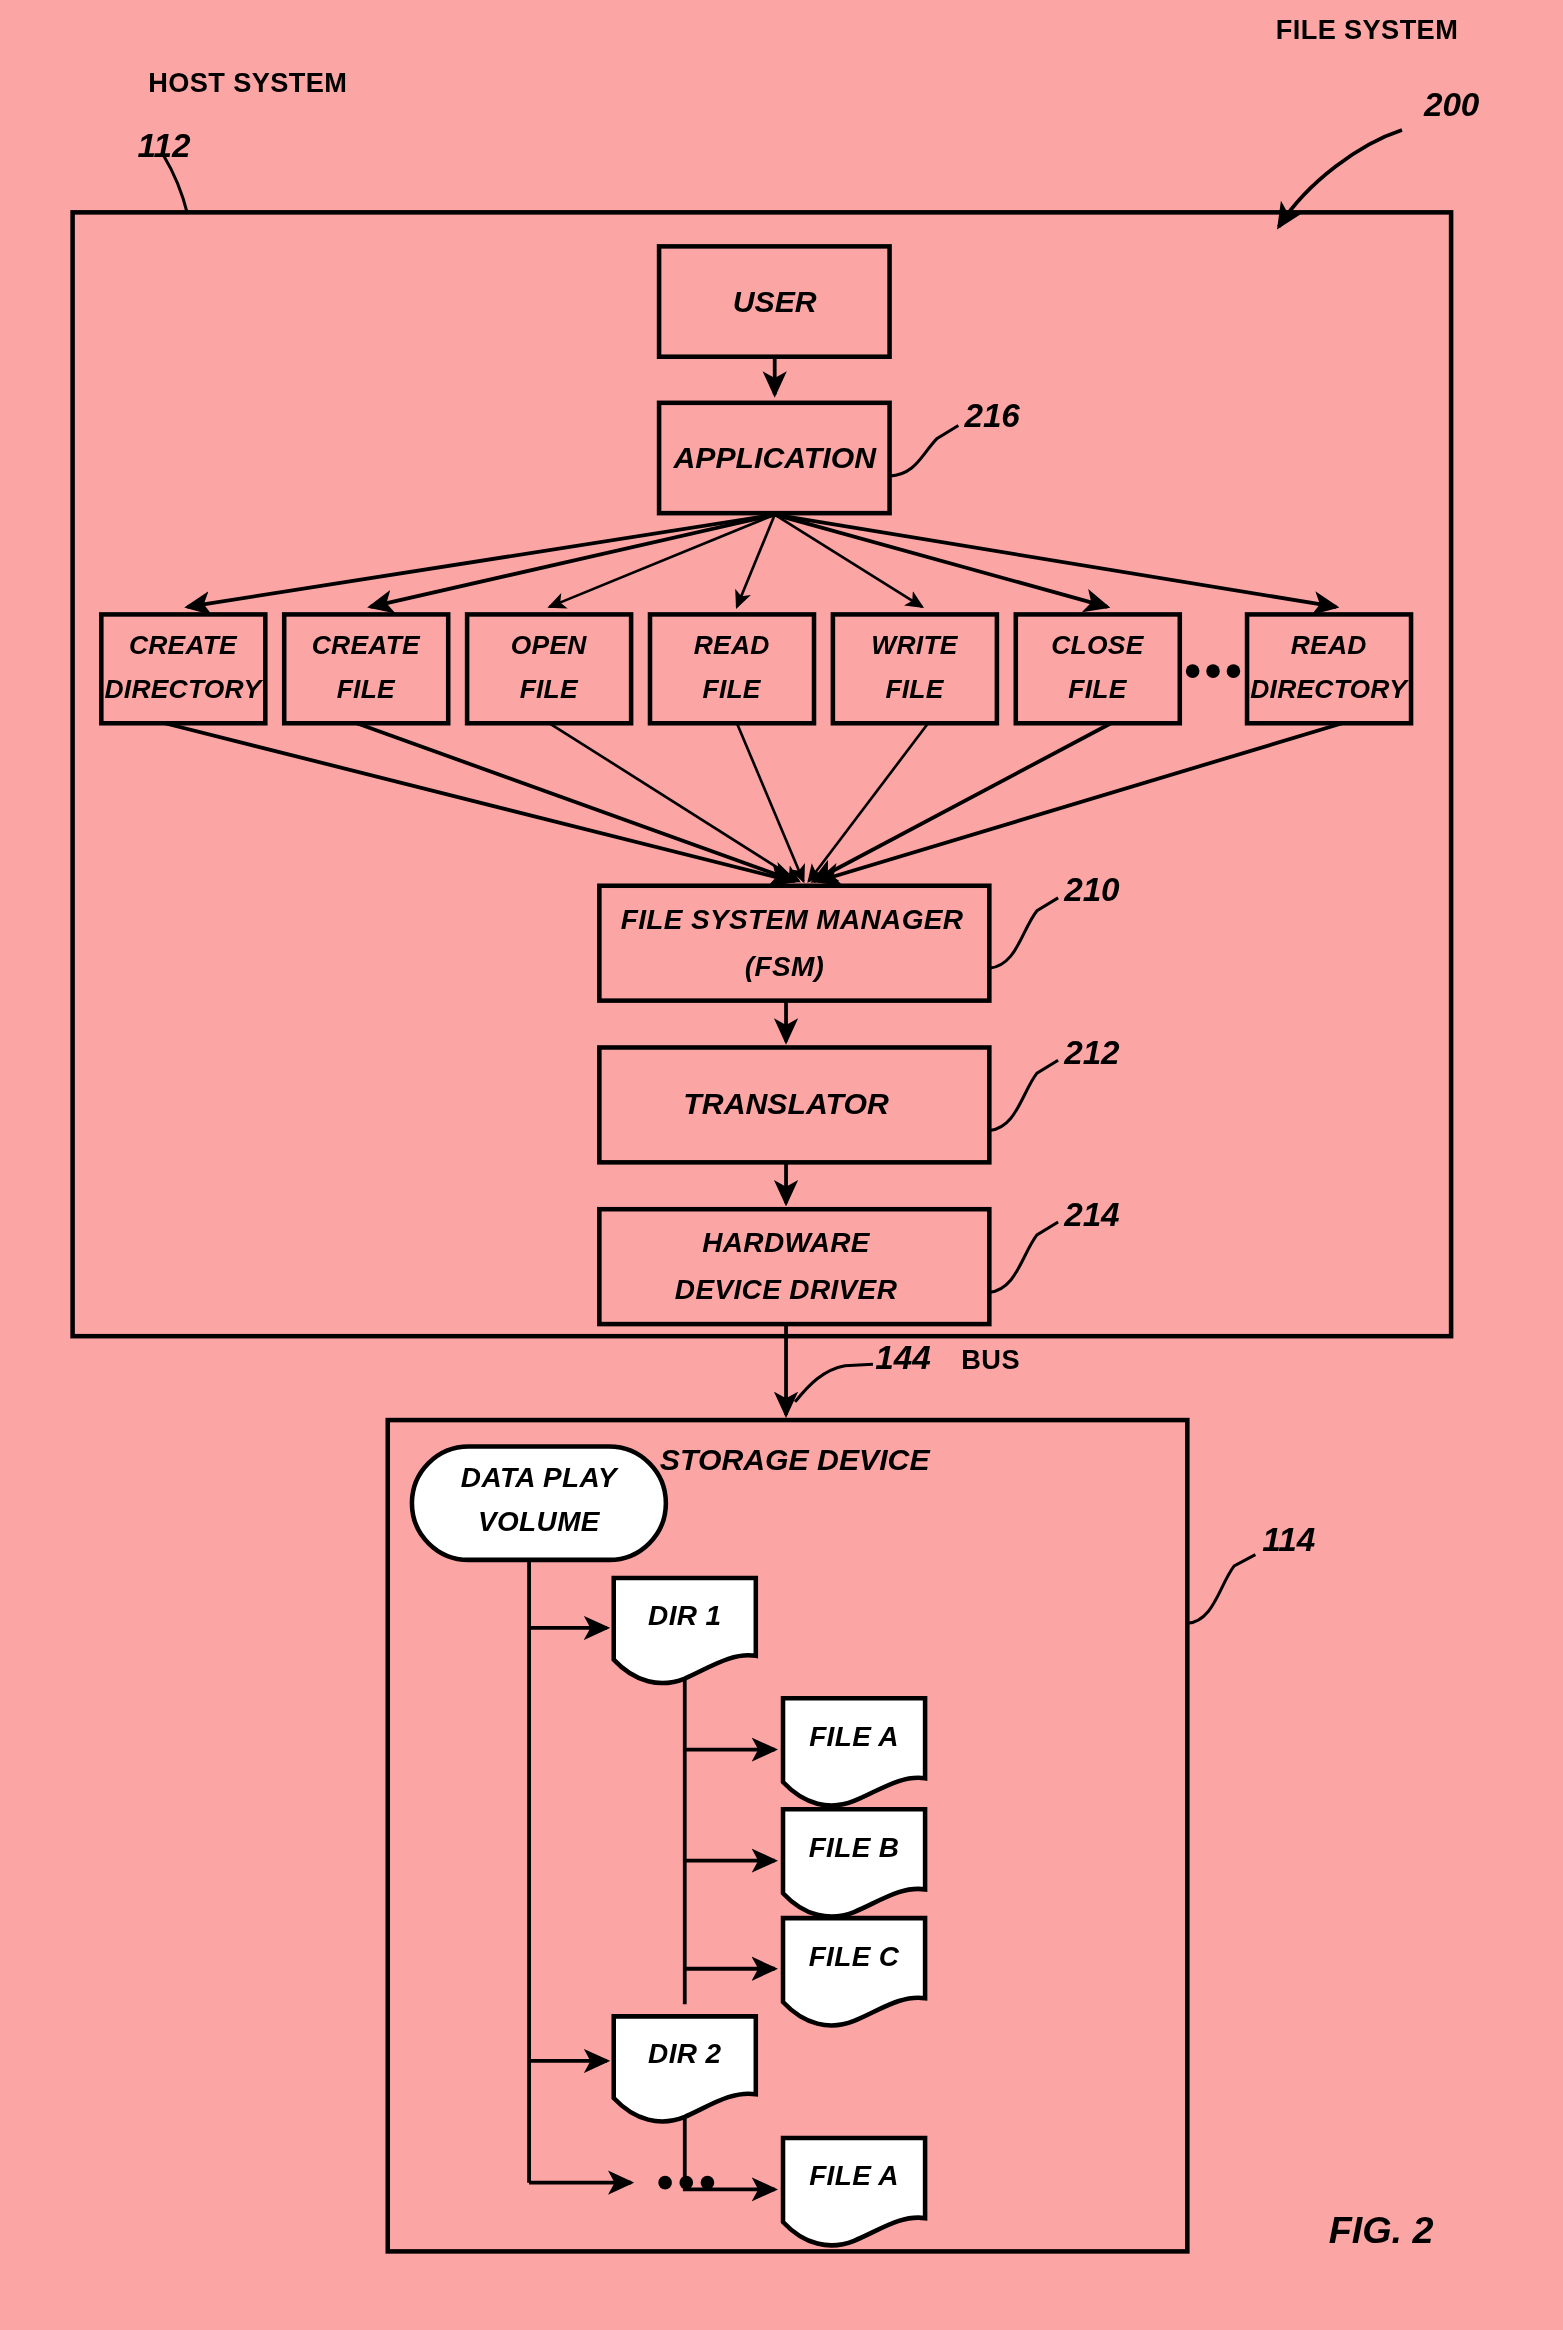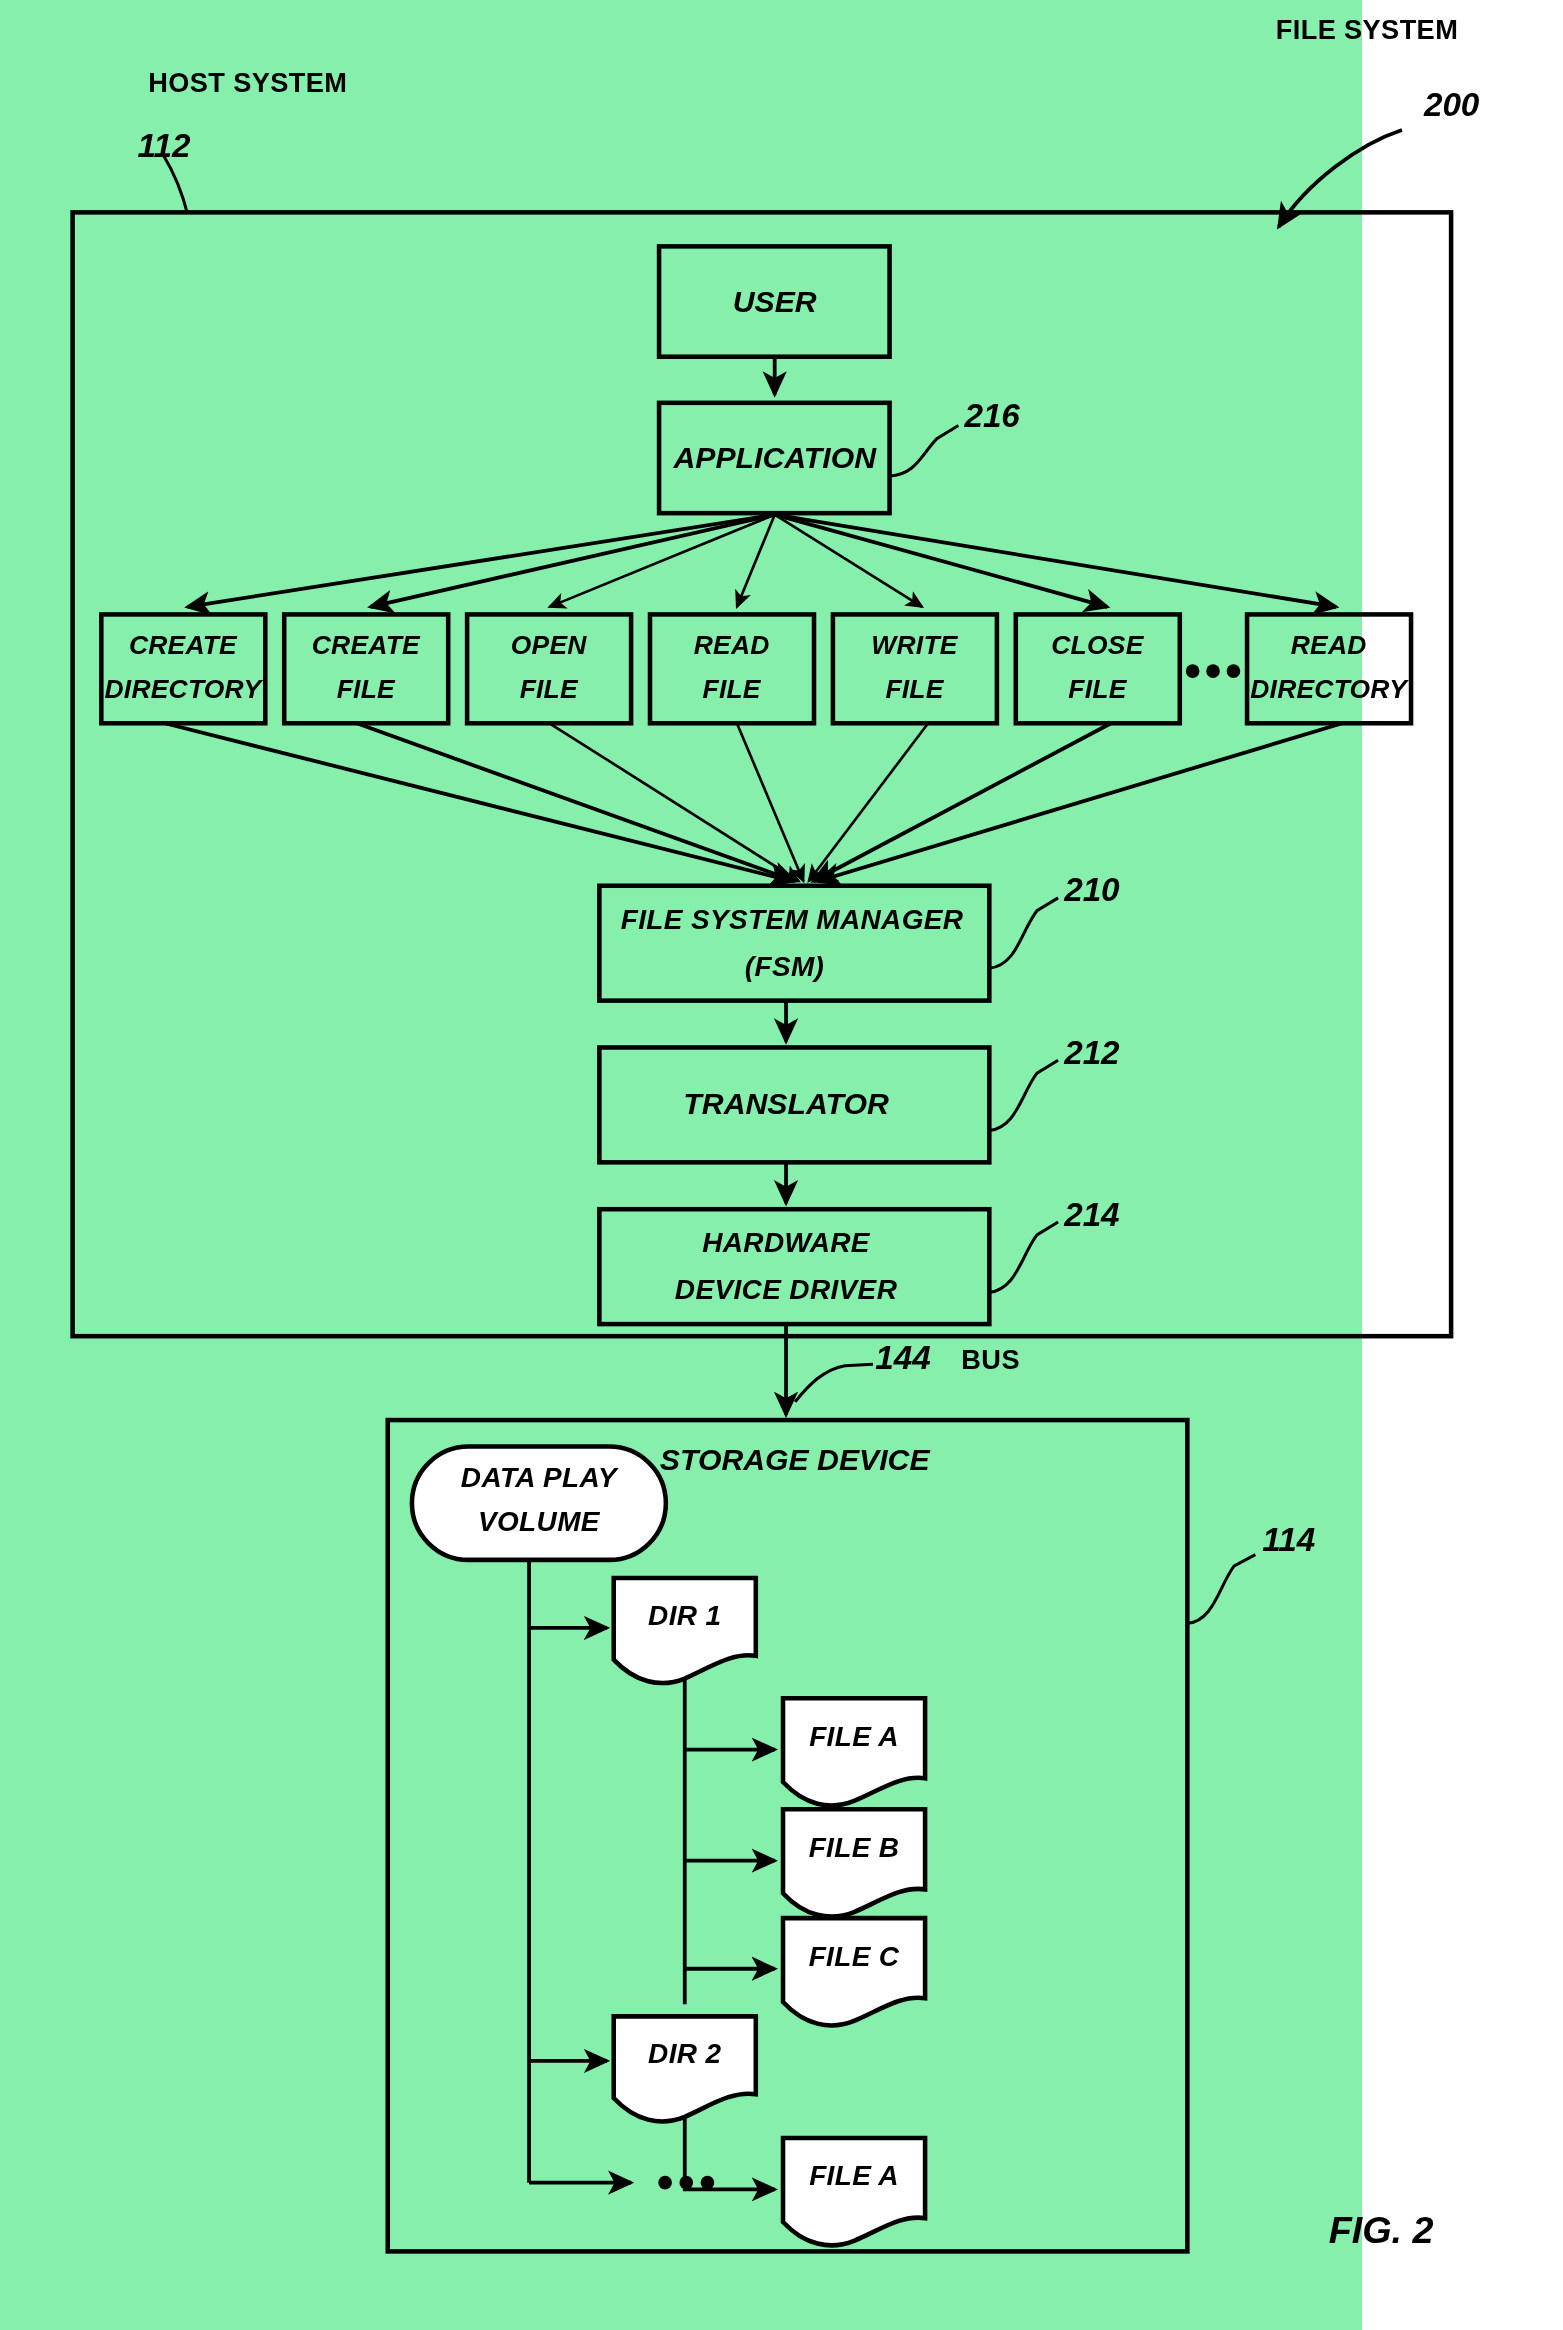--- a/index.html
+++ b/index.html
@@ -8,23 +8,23 @@
     background: #ffffff;
   }
   body {
     width: 1563px;
     height: 2330px;
     font-family: "Liberation Sans", sans-serif;
     overflow: hidden;
   }
   #fig-root {
     position: relative;
-    width: 1362px;
+    width: 1563px;
     height: 2330px;
-    background: #86efac;
+    background: #fca5a5;
   }
   svg#diagram {
     position: absolute;
     top: 0;
     left: 0;
     width: 1563px;
     height: 2330px;
     display: block;
   }
   .lbl {

